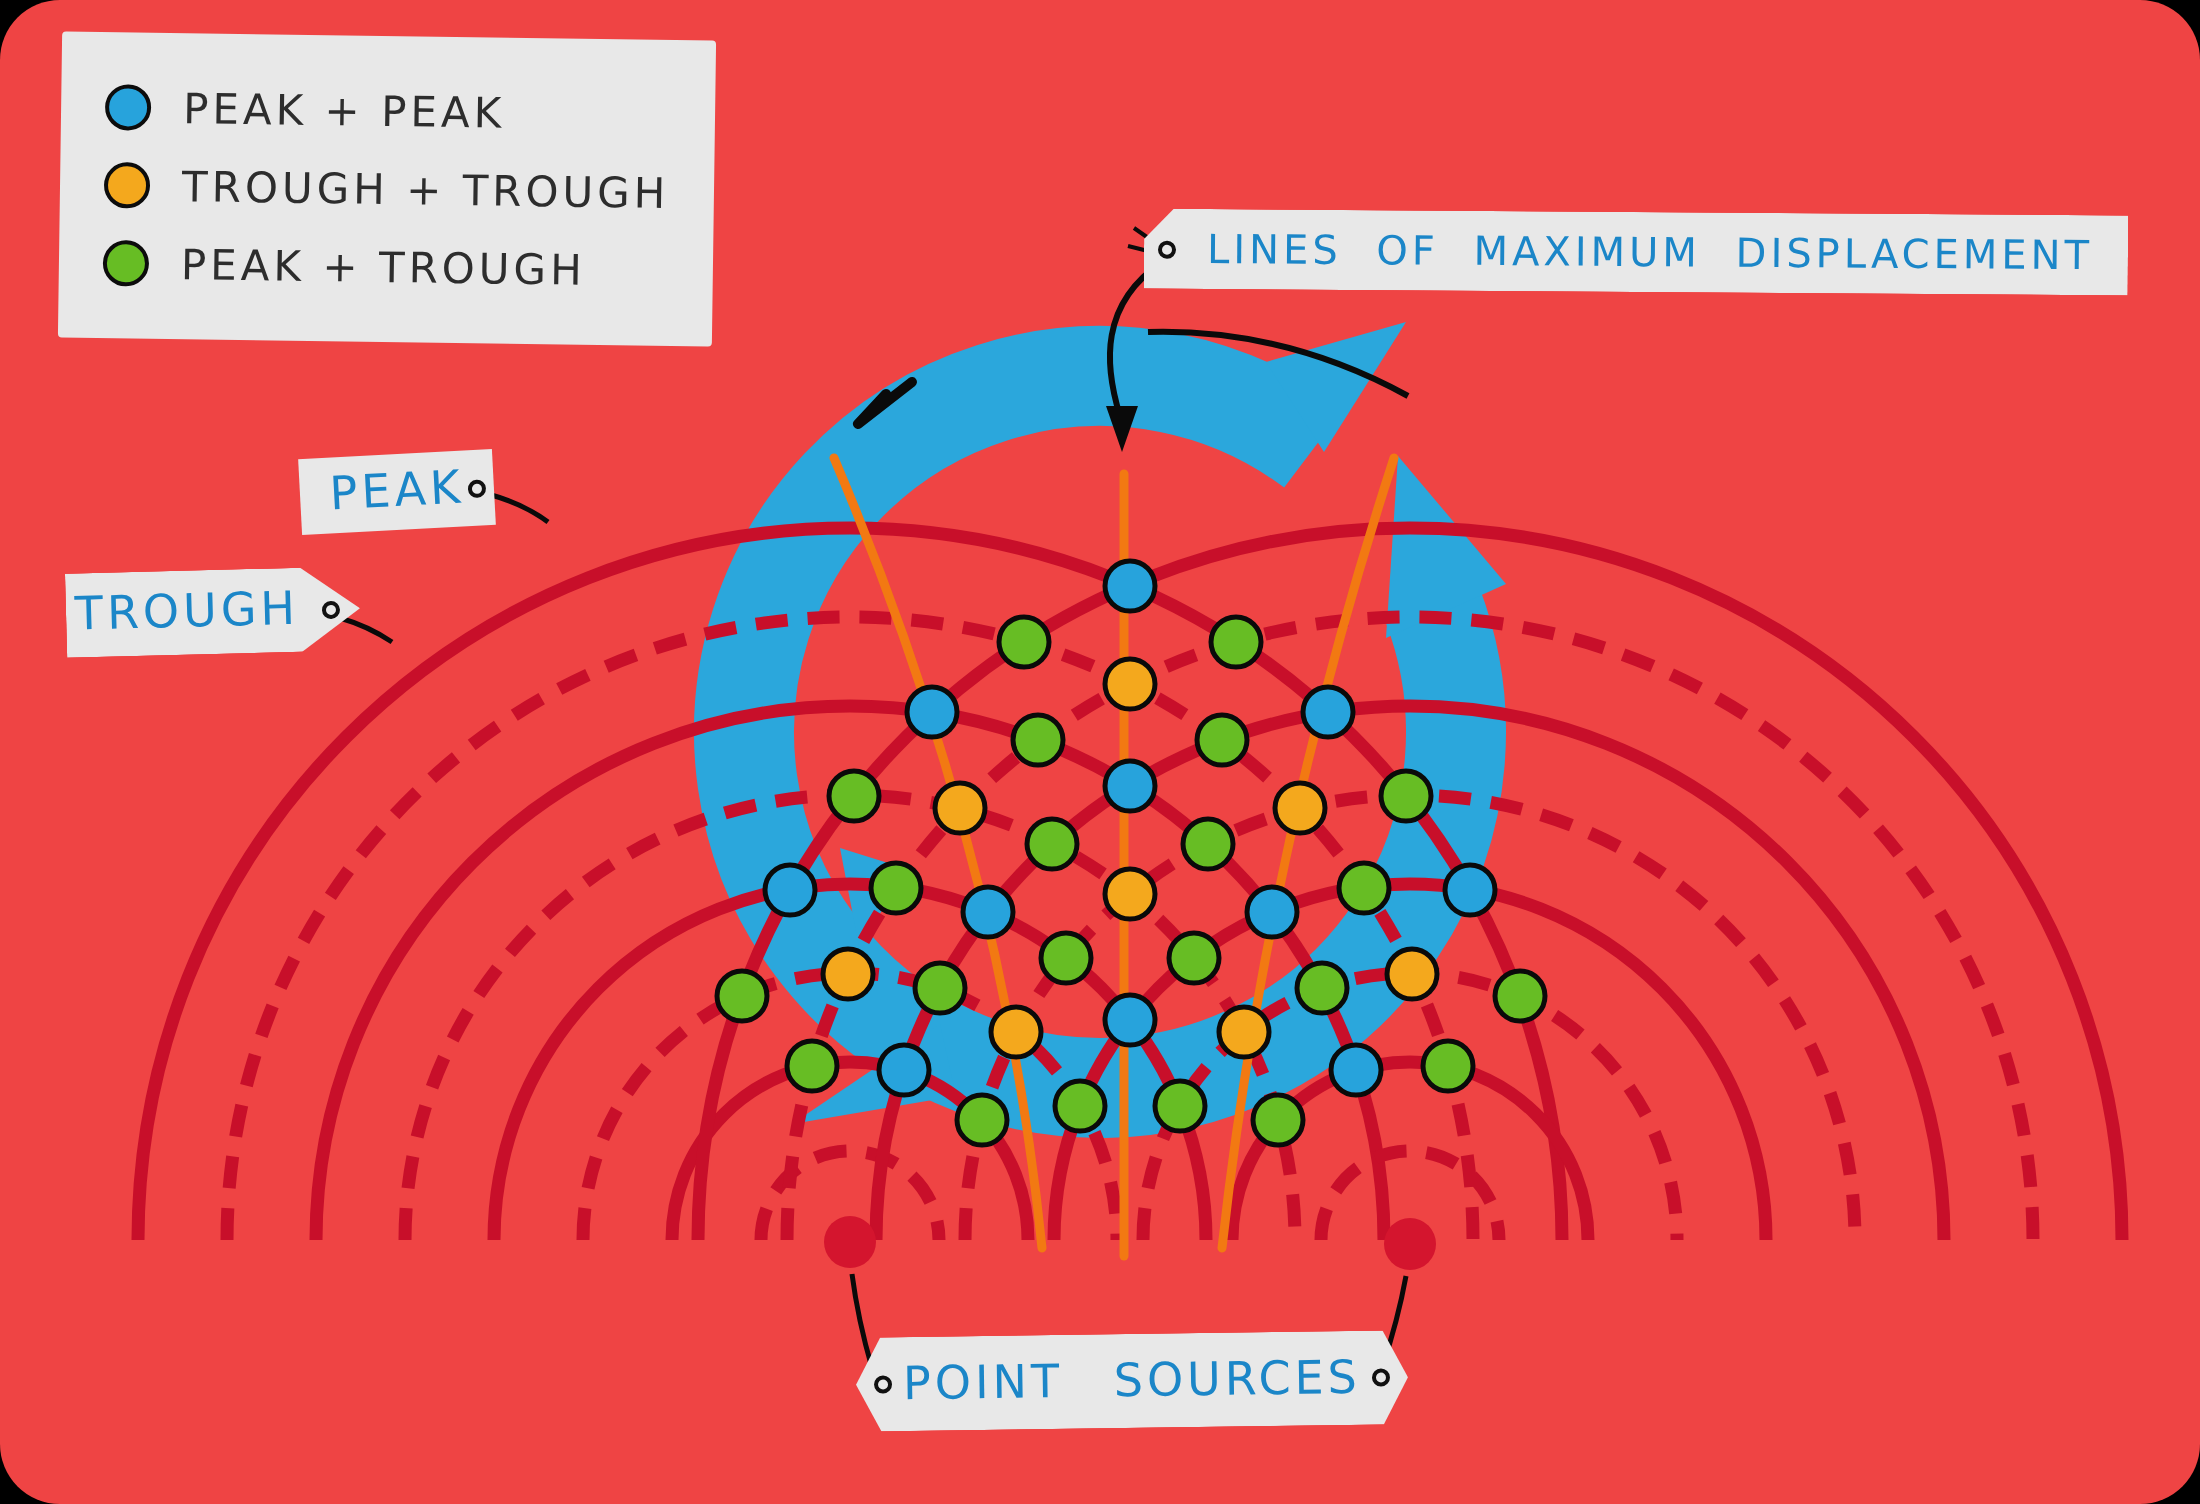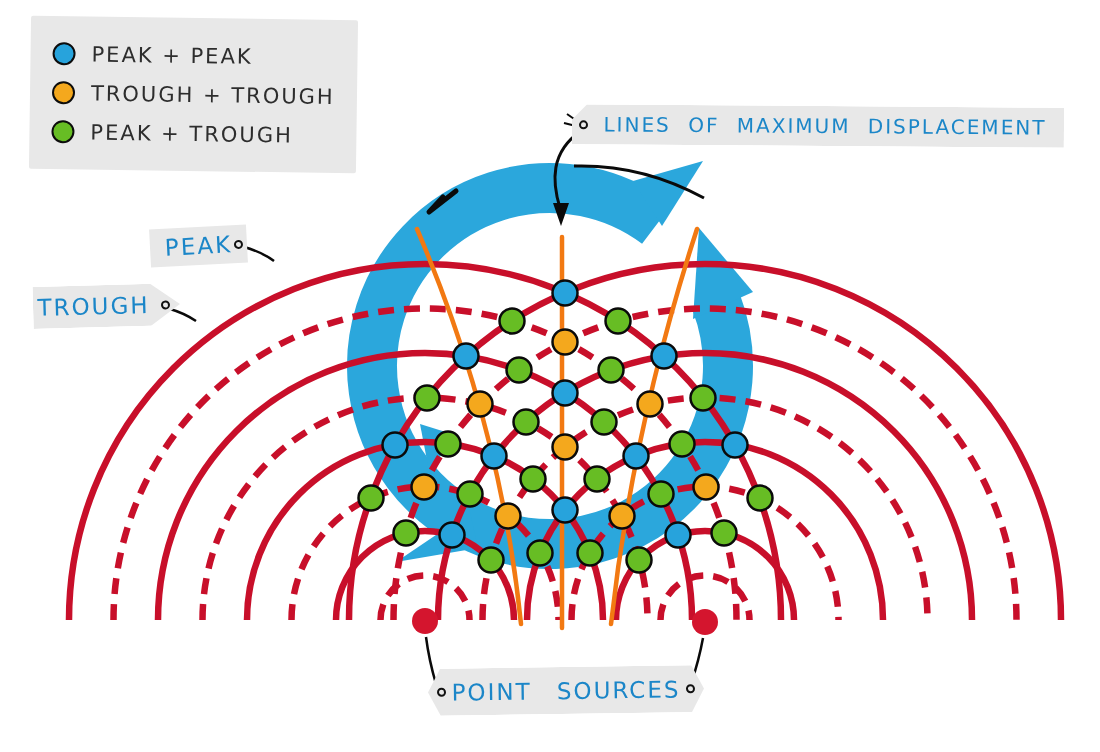--- a/index.html
+++ b/index.html
@@ -1,18 +1,18 @@
 <!DOCTYPE html>
 <html><head>
 <meta charset="utf-8">
 <style>
   html,body{margin:0;padding:0;background:#000;}
   #canvas{
     position:relative;width:1100px;height:752px;overflow:hidden;
-    background:#ffffff;font-family:"DejaVu Sans",sans-serif;
+    background:#ef4444;font-family:"DejaVu Sans",sans-serif;border-radius:30px;
   }
   #scene{position:absolute;left:0;top:0;}
   .legend{
     position:absolute;left:30px;top:18px;width:327px;height:153px;
     background:#e8e8e8;transform:rotate(0.8deg);border-radius:2px;
     display:flex;flex-direction:column;justify-content:center;gap:15px;
     padding-left:22px;box-sizing:border-box;
   }
   .legend-row{display:flex;align-items:center;gap:16px;}
   .legend-dot{width:23px;height:23px;border-radius:50%;border:2.5px solid #0c0c0c;box-sizing:border-box;flex:0 0 auto;}

